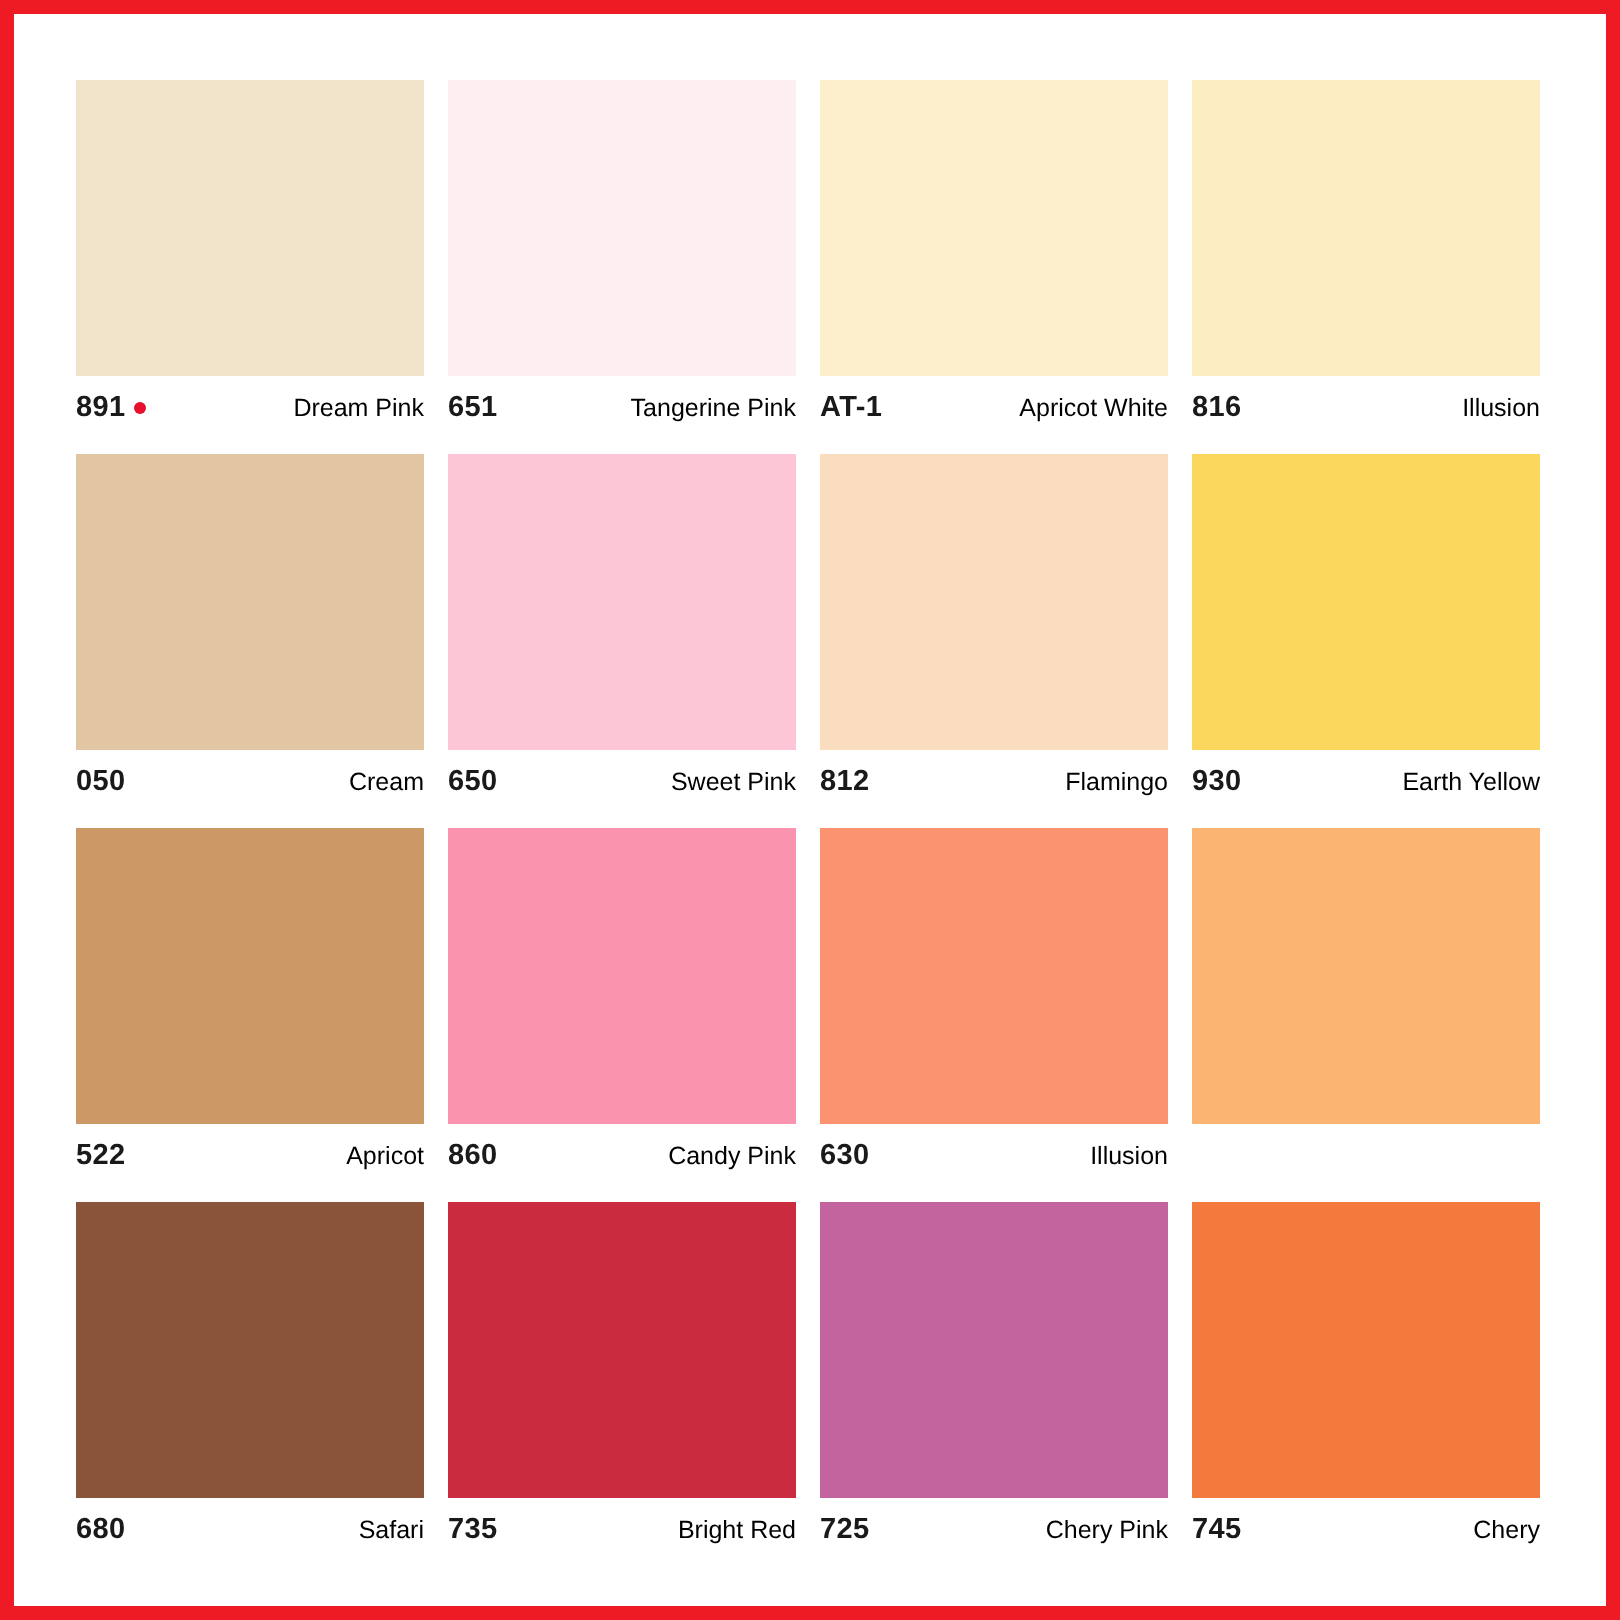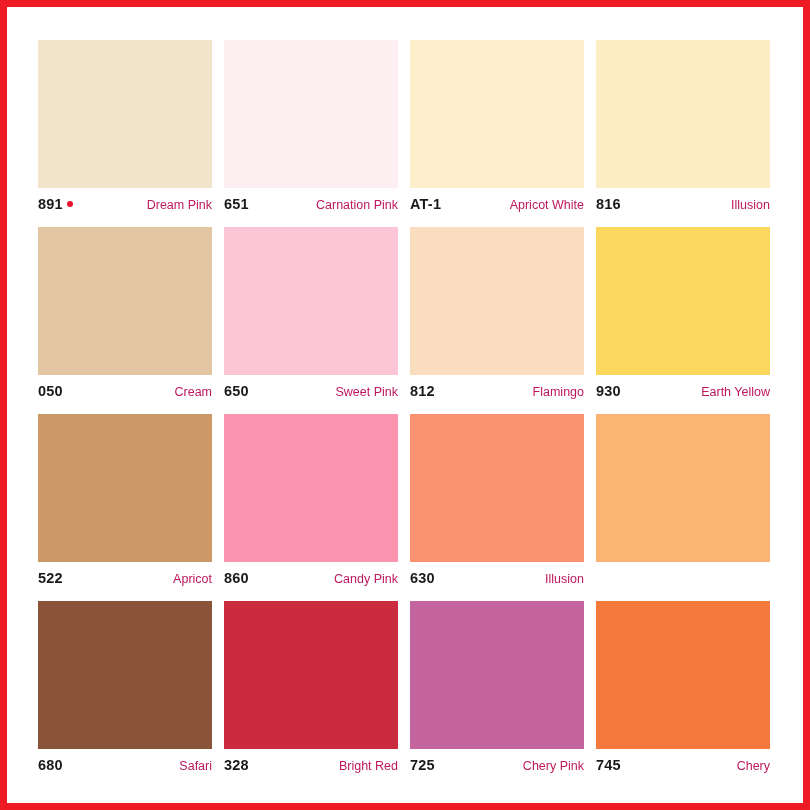--- a/index.html
+++ b/index.html
@@ -81,21 +81,21 @@
   .swatch-dot {
     display: inline-block;
     width: 6px;
     height: 6px;
     border-radius: 50%;
     background: #e8112d;
     margin-left: 4px;
   }
   .swatch-name {
     font-size: 12.5px;
-    color: #be185d;
+    color: #000000;
     white-space: nowrap;
     text-align: right;
   }
 </style>
 </head>
 <body>
 
 <div id="page">
 
   <div id="inner-white"></div>
@@ -113,21 +113,21 @@
             </span>
           <span class="swatch-name">Dream Pink</span>
         </div>
       </div>
       <div class="swatch-cell">
         <div class="swatch-chip" style="background-color: rgb(253, 238, 242);"></div>
         <div class="swatch-meta">
           <span class="swatch-code">
               <span>651</span>
             </span>
-          <span class="swatch-name">Carnation Pink</span>
+          <span class="swatch-name">Tangerine Pink</span>
         </div>
       </div>
       <div class="swatch-cell">
         <div class="swatch-chip" style="background-color: rgb(254, 239, 204);"></div>
         <div class="swatch-meta">
           <span class="swatch-code">
               <span>AT-1</span>
             </span>
           <span class="swatch-name">Apricot White</span>
         </div>
@@ -222,21 +222,21 @@
           <span class="swatch-code">
               <span>680</span>
             </span>
           <span class="swatch-name">Safari</span>
         </div>
       </div>
       <div class="swatch-cell">
         <div class="swatch-chip" style="background-color: rgb(203, 43, 63);"></div>
         <div class="swatch-meta">
           <span class="swatch-code">
-              <span>328</span>
+              <span>735</span>
             </span>
           <span class="swatch-name">Bright Red</span>
         </div>
       </div>
       <div class="swatch-cell">
         <div class="swatch-chip" style="background-color: rgb(196, 100, 158);"></div>
         <div class="swatch-meta">
           <span class="swatch-code">
               <span>725</span>
             </span>

